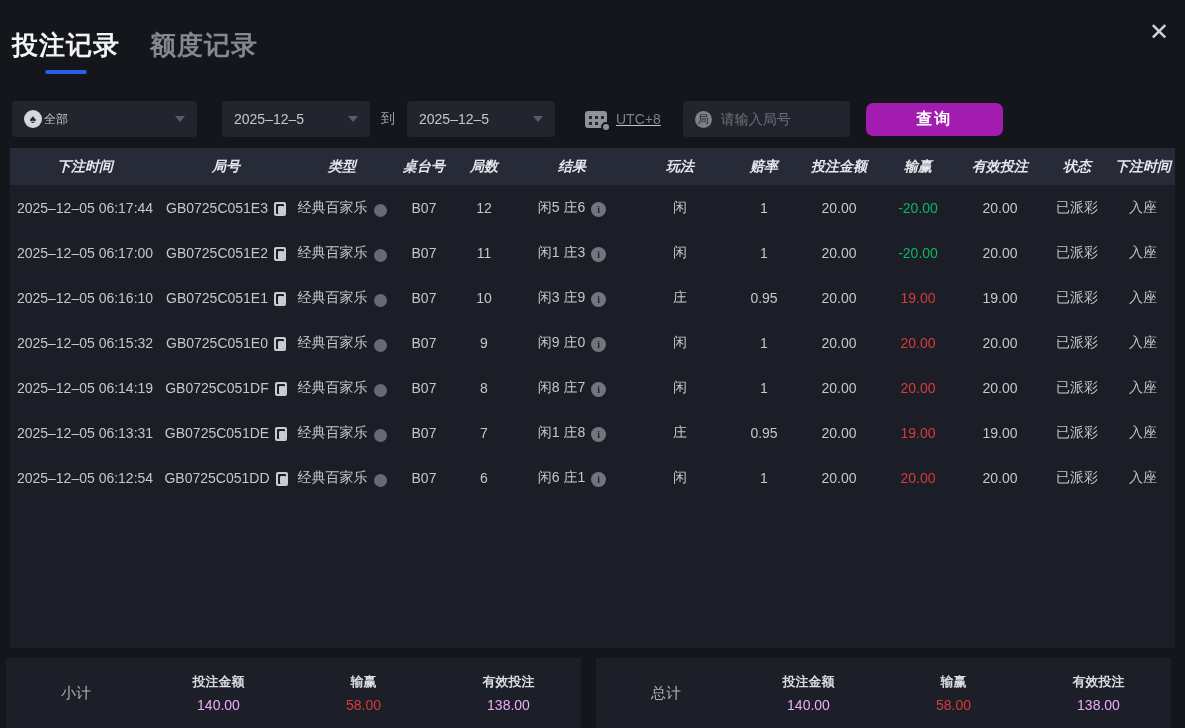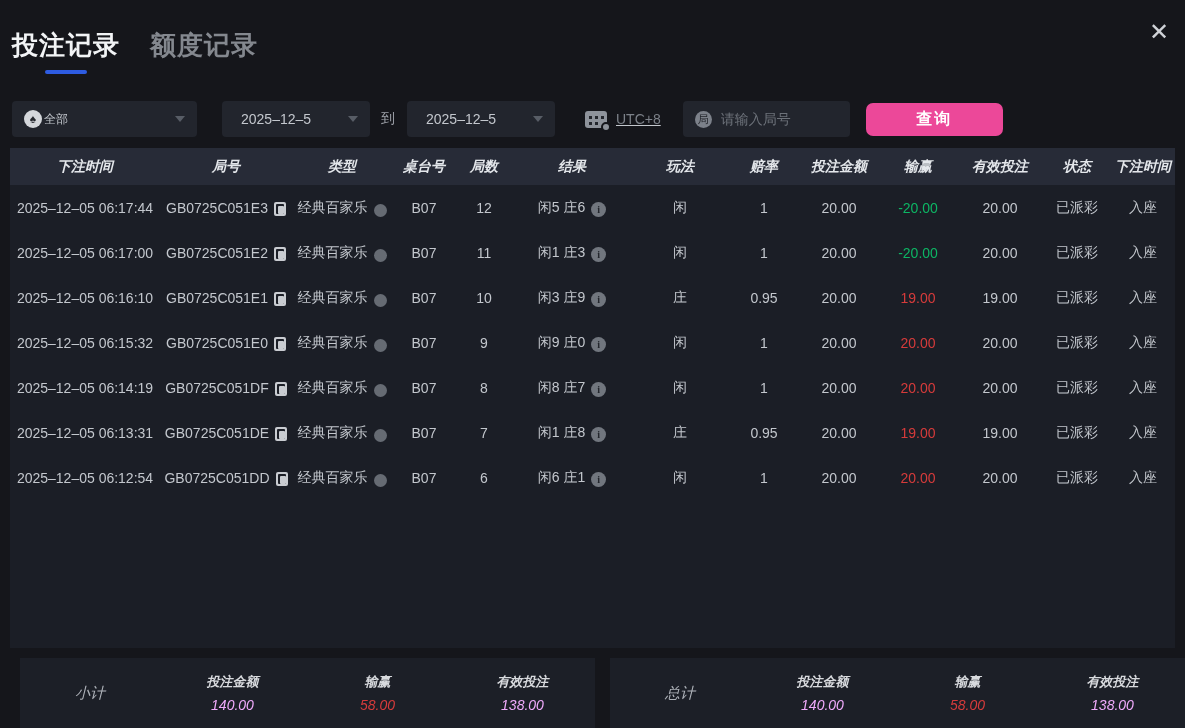--- a/index.html
+++ b/index.html
@@ -26,21 +26,21 @@
   .filterbar { display:flex; align-items:center; margin-top:27px; padding-left:12px; height:36px; }
   .select, .datepicker, .round-input {
     background:#22252d; border-radius:4px; height:36px;
     display:flex; align-items:center; padding:0 12px; cursor:pointer;
   }
   .select { position:relative; }
   .sel-game { width:185px; margin-right:25px; }
   .sel-range { width:153px; margin-right:27px; }
   .datepicker { width:148px; position:relative; }
   .sel-text { font-size:12px; color:#c3c7cd; margin-left:2px; }
-  .date-text { font-size:14px; color:#c3c7cd;margin-left:7px; }
+  .date-text { font-size:14px; color:#c3c7cd; }
   .caret {
     position:absolute; right:12px; top:15px;
     width:0; height:0; border-left:5px solid transparent; border-right:5px solid transparent;
     border-top:6px solid #585d66;
   }
   .to-label { font-size:14px; color:#9da1a8; margin:0 12px 0 11px; }
   .circle-icon {
     width:18px; height:18px; border-radius:50%; background:#d4d7db;
     display:flex; align-items:center; justify-content:center;
     color:#23262c; font-size:12px; line-height:1; flex:none;
@@ -63,21 +63,21 @@
   .round-badge {
     width:17px; height:17px; border-radius:50%; background:#7c818a;
     color:#22252b; font-size:11px; display:flex; align-items:center; justify-content:center; flex:none;
   }
   .round-input input {
     background:transparent; border:none; outline:none; width:115px; margin-left:9px;
     font-size:14px; color:#c3c7cd; font-family:"Liberation Sans", sans-serif;
   }
   .round-input input::placeholder { color:#6d727a; }
   .query-btn {
-    margin-left:16px; width:137px; height:33px; background:#ec4899; border:none; border-radius:7px;
+    margin-left:16px; width:137px; height:33px; background:#a21caf; border:none; border-radius:7px;
     color:#ffffff; font-size:16px; font-weight:bold; cursor:pointer; letter-spacing:2px;
     font-family:"Liberation Sans", sans-serif;
   }
   
   .table-wrap { position:absolute; left:10px; top:148px; width:1165px; height:500px; background:#1b1e26; }
   .trow {
     display:grid;
     grid-template-columns:150px 132px 100px 64px 56px 120px 96px 72px 78px 80px 84px 70px 62px;
     align-items:center;
   }
@@ -94,21 +94,21 @@
   .copy-icon::after { content:""; position:absolute; left:4px; top:4px; width:6px; height:8px; background:#c9ccd1; border-radius:1px; }
   .type-dot { width:13px; height:13px; border-radius:50%; background:#666b73; flex:none; }
   .info-icon {
     width:15px; height:15px; border-radius:50%; background:#71767e; color:#23262c;
     font-size:10px; font-weight:bold; display:flex; align-items:center; justify-content:center;
     cursor:pointer; flex:none; font-family:"Liberation Serif", serif;
   }
   .win.green { color:#0db564; }
   .win.red { color:#d63b3b; }
   
-  .summary { position:absolute; top:658px; left:20px; width:1165px; display:flex; gap:15px;font-style:italic; }
+  .summary { position:absolute; top:658px; left:6px; width:1165px; display:flex; gap:15px; }
   .sum-panel { width:575px; height:70px; background:#1c1f27; display:flex; align-items:center; }
   .sum-title { width:140px; text-align:center; font-size:15px; color:#aeb2b9; }
   .sum-col { flex:1; text-align:center; }
   .sum-label { font-size:13px; font-weight:bold; color:#d8dade; }
   .sum-value { font-size:14px; color:#f0abfc; margin-top:6px; }
   .sum-value.red { color:#d63b3b; }
 </style>
 </head>
 <body>
 

